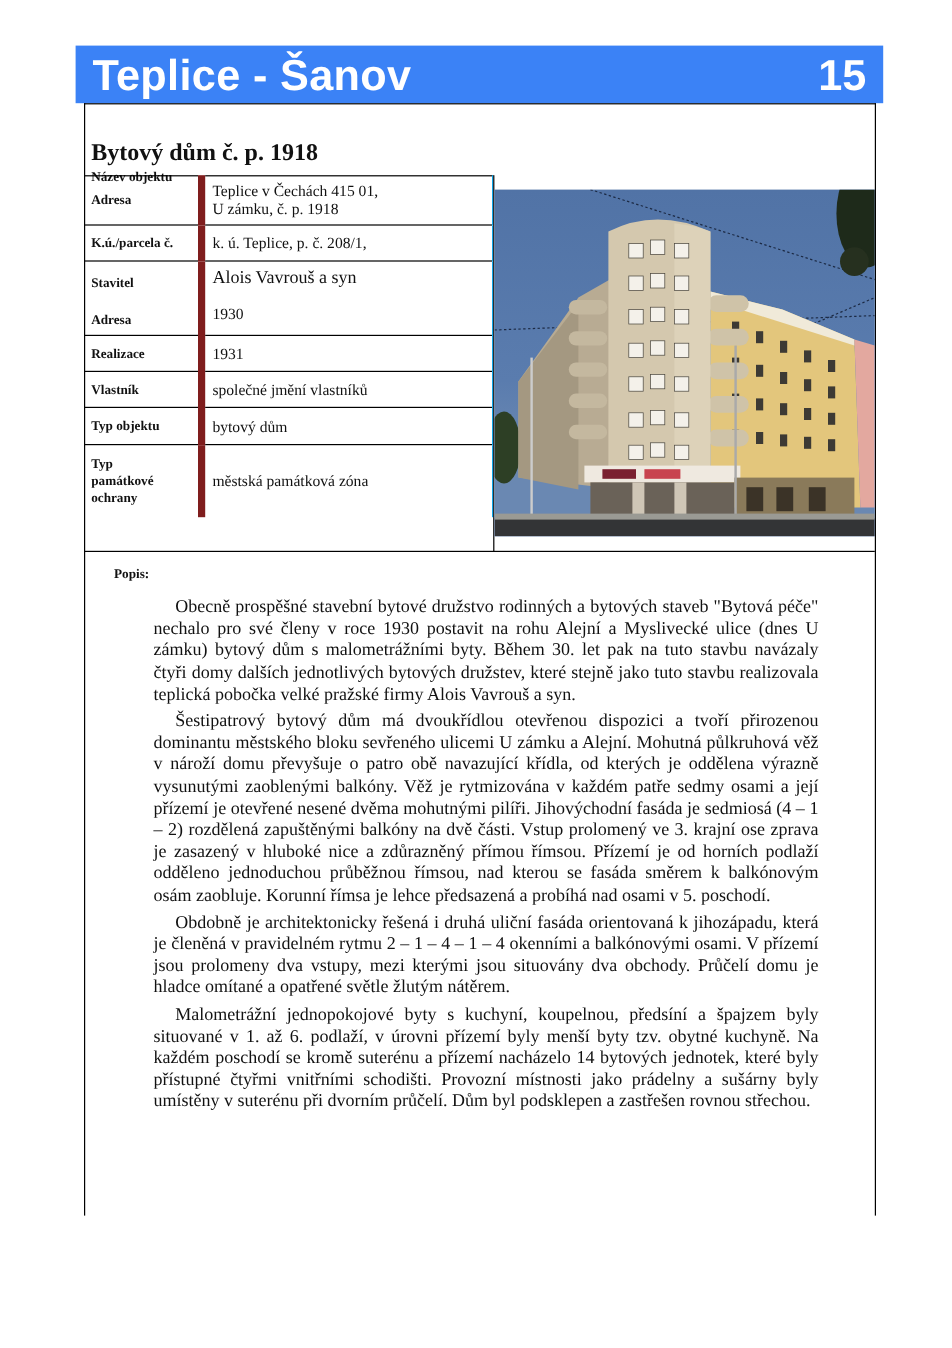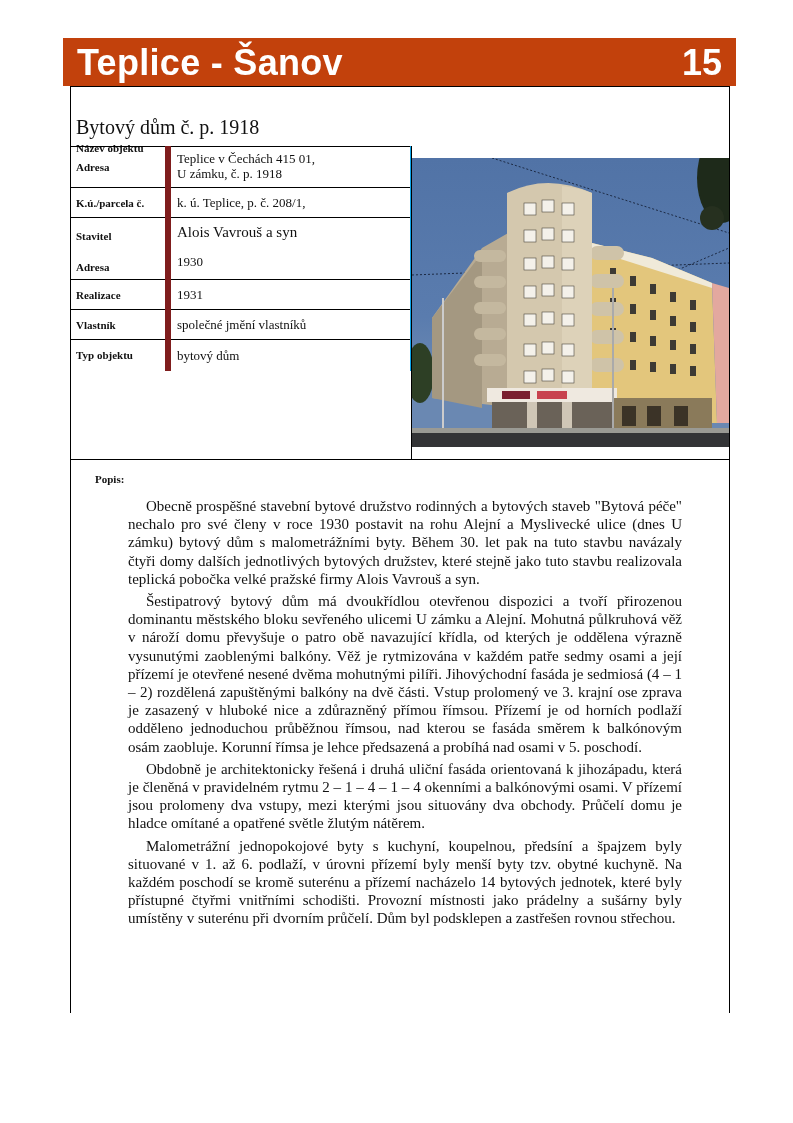--- a/index.html
+++ b/index.html
@@ -1,32 +1,32 @@
 <!DOCTYPE html>
 <html><head>
 <meta charset="utf-8">
 <style>
   html, body { margin: 0; padding: 0; background: #ffffff; }
   body { width: 793px; height: 1123px; position: relative; overflow: hidden;
          font-family: "Liberation Serif", "DejaVu Serif", serif; color: #111; }
 
   .header-bar { position: absolute; left: 63px; top: 38px; width: 673px; height: 48px;
-                background: #c2410c; }
+                background: #3b82f6; }
   .header-title { position: absolute; left: 14px; top: 3px; color: #fff;
                   font-family: "Liberation Sans", "DejaVu Sans", sans-serif;
                   font-weight: bold; font-size: 36px; line-height: 44px; letter-spacing: 0.3px; }
   .header-number { position: absolute; right: 14px; top: 3px; color: #fff;
                    font-family: "Liberation Sans", "DejaVu Sans", sans-serif;
                    font-weight: bold; font-size: 36px; line-height: 44px; }
 
   .box { position: absolute; left: 70px; top: 86px; width: 658px; height: 926px;
          border-left: 1px solid #000; border-right: 1px solid #000; border-top: 1px solid #000; }
 
   .name-label { position: absolute; left: 76px; top: 94px; font-size: 11px; font-weight: bold; margin-top: 48px; }
-  .name-value { position: absolute; left: 76px; top: 116px; font-size: 20px; font-weight: normal; }
+  .name-value { position: absolute; left: 76px; top: 116px; font-size: 20px; font-weight: bold; }
 
   .info-table { position: absolute; left: 70px; top: 146px; width: 341px; border-collapse: collapse; }
   .info-table td { border-top: 1px solid #000; vertical-align: middle; padding: 0 6px; }
   .info-table td.lbl { width: 83px; font-size: 11px; font-weight: bold; border-right: 6px solid #7f1d1d;
                        line-height: 14px; }
   .info-table td.val { font-size: 14px; line-height: 15px; border-right: 1px solid #0ea5e9; }
   .info-table td.val.small { font-size: 13px; }
 
   .photo-divider { position: absolute; left: 411px; top: 146px; width: 1px; height: 314px; background: #000; }
   .photo { position: absolute; left: 412px; top: 158px; width: 317px; height: 289px; overflow: hidden;
@@ -80,20 +80,28 @@
     <td class="lbl">Realizace</td>
     <td class="val small">1931</td>
   </tr>
   <tr style="height:30px">
     <td class="lbl">Vlastník</td>
     <td class="val small">společné jmění vlastníků</td>
   </tr>
   <tr style="height:31px">
     <td class="lbl">Typ objektu</td>
     <td class="val small">bytový dům</td>
+  </tr>
+  <tr style="height:60px">
+    <td class="lbl">
+      <div>Typ</div>
+      <div>památkové</div>
+      <div>ochrany</div>
+    </td>
+    <td class="val small">městská památková zóna</td>
   </tr>
 </tbody>
   </table>
 
 <div class="photo-divider"></div>
 
 <div class="photo">
   <svg width="317" height="289" viewBox="0 0 317 289" xmlns="http://www.w3.org/2000/svg">
 
     <line x1="80" y1="0" x2="317" y2="75" stroke="#1c2a44" stroke-width="1" stroke-dasharray="2,2"></line>

